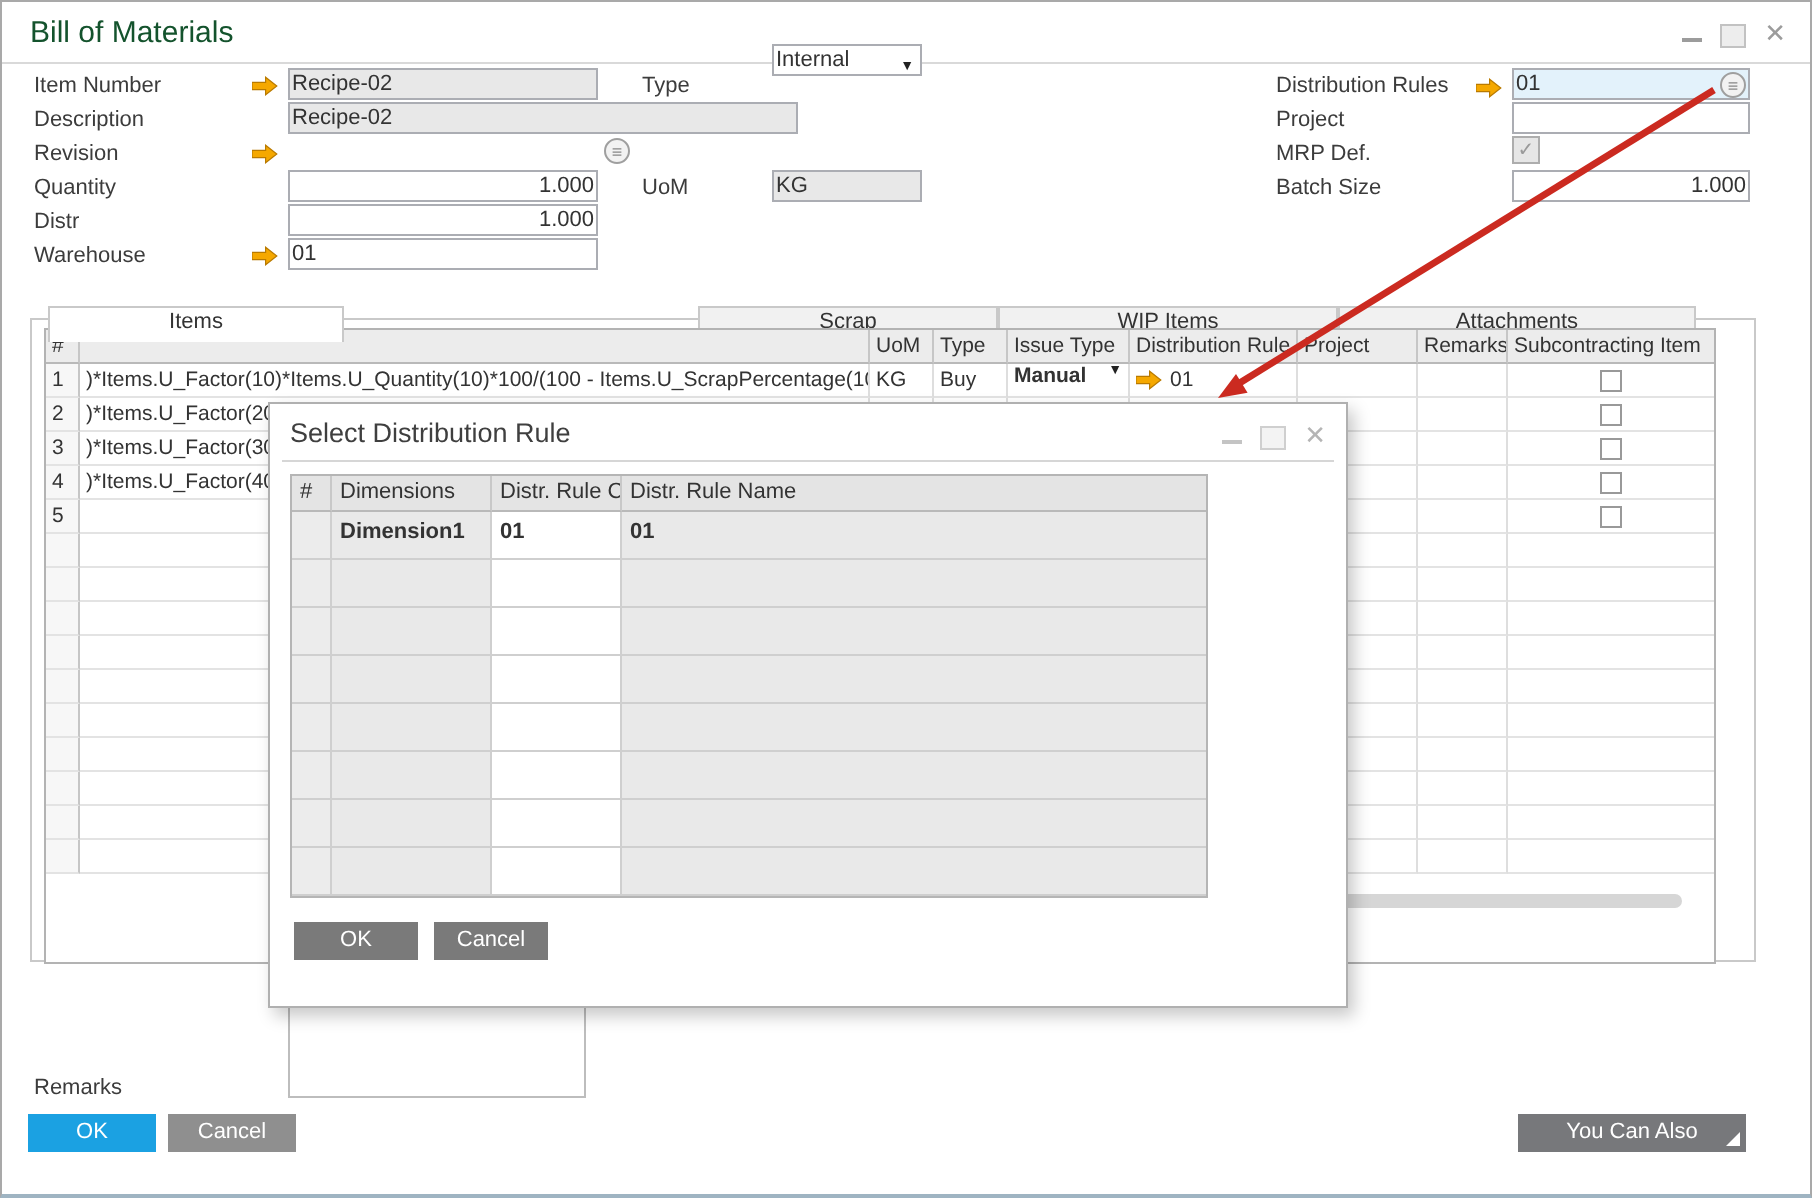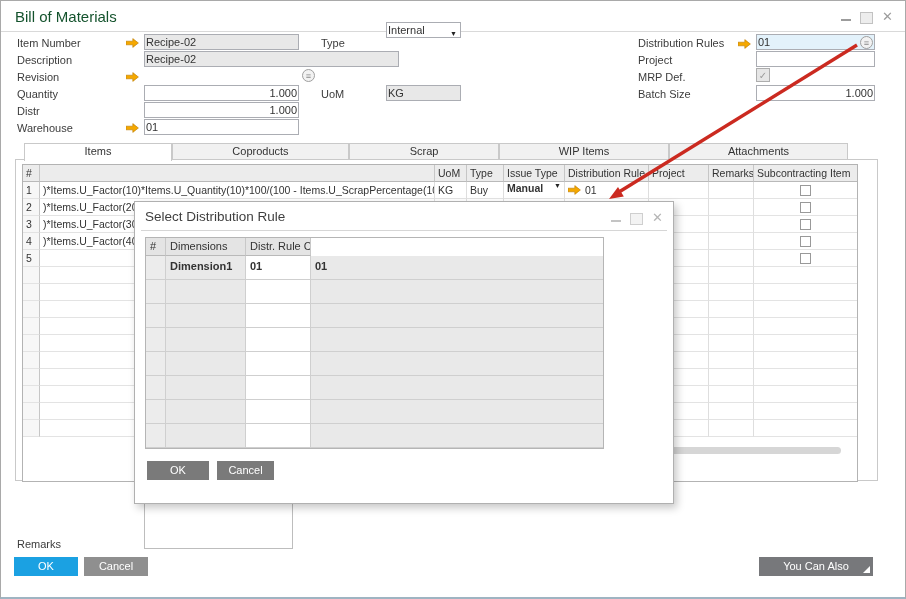--- a/index.html
+++ b/index.html
@@ -26,21 +26,21 @@
   .fld.blue{background:var(--field-blue,#e3f2fb);}
   .dd{font-size:7px;color:#222;}
   .combo .dd{position:absolute;right:3px;top:4px;}
   .circle-icon{position:absolute;width:13px;height:13px;border-radius:50%;border:1px solid #9f9f9f;
        background:#f2f2f2;color:#8a8a8a;font-size:9px;line-height:12px;text-align:center;box-sizing:border-box;}
   .cbx{position:absolute;width:14px;height:14px;border:1px solid #adadad;background:#e6e6e6;
        color:#9a9a9a;font-size:10px;line-height:13px;text-align:center;box-sizing:border-box;}
   .link-arrow{width:13px;height:10px;fill:var(--arrow-orange,#f5a800);stroke:#b97a00;stroke-width:.6;}
   .link-arrow.abs{position:absolute;}
   
-  .tab{position:absolute;top:142px;height:17px;background:#f1f1f1;border:1px solid #c9c9c9;
+  .tab{position:absolute;top:152px;height:17px;background:#f1f1f1;border:1px solid #c9c9c9;
        box-sizing:border-box;text-align:center;font-size:11px;line-height:15px;color:#333;z-index:2;}
   .tab.active{background:#fff;height:18px;border-bottom:none;z-index:3;}
   .panel{position:absolute;left:14px;top:158px;width:863px;height:322px;border:1px solid #c9c9c9;
        background:#fff;box-sizing:border-box;z-index:1;}
   .tablebox{position:absolute;left:21px;top:163px;width:836px;height:318px;border:1px solid #b3b3b3;
        box-sizing:border-box;background:#fff;overflow:hidden;z-index:2;}
   .mthead{display:flex;}
   .mth{background:#ececec;border-right:1px solid #c6c6c6;border-bottom:1px solid #b9b9b9;
        height:17px;box-sizing:border-box;padding:2px 3px;font-size:10.5px;white-space:nowrap;overflow:hidden;}
   .mtr{display:flex;height:17px;}
@@ -146,21 +146,20 @@
 
   <div class="fld blue" style="left:755px;top:33px;width:119px">
     <span>01</span>
     <span class="circle-icon" style="right:1px;top:1px;left:auto">≡</span>
   </div>
   <div class="fld" style="left:755px;top:50px;width:119px"></div>
   <span class="cbx" style="left:755px;top:67px">✓</span>
   <div class="fld right" style="left:755px;top:84px;width:119px">1.000</div>
 
   <div class="tab active" style="left:23px;width:148px">Items</div>
-  <div class="tab" style="left:171px;width:177px">Coproducts</div>
   <div class="tab" style="left:348px;width:150px">Scrap</div>
   <div class="tab" style="left:498px;width:170px">WIP Items</div>
   <div class="tab" style="left:668px;width:179px">Attachments</div>
 
   <div class="panel"></div>
   <div class="tablebox">
     <div class="mthead">
       <div class="mth mc0">#</div>
       <div class="mth mc1"></div>
       <div class="mth mc2">UoM</div>
@@ -374,20 +373,21 @@
       <span class="minbar"></span>
       <span class="maxbox"></span>
       <span class="closex">✕</span>
     </div>
     <div class="dlg-sep"></div>
     <div class="dlg-table">
       <div class="dthead">
         <div class="dth dc0">#</div>
         <div class="dth dc1">Dimensions</div>
         <div class="dth dc2">Distr. Rule Code</div>
+        <div class="dth dc3">Distr. Rule Name</div>
       </div>
       <div id="dlg-rows">
           <div class="dtr">
             <div class="dtd numcell dc0"></div>
             <div class="dtd dimcell dc1">Dimension1</div>
             <div class="dtd codecell dc2">01</div>
             <div class="dtd namecell dc3">01</div>
           </div>
           <div class="dtr">
             <div class="dtd numcell dc0"></div>

